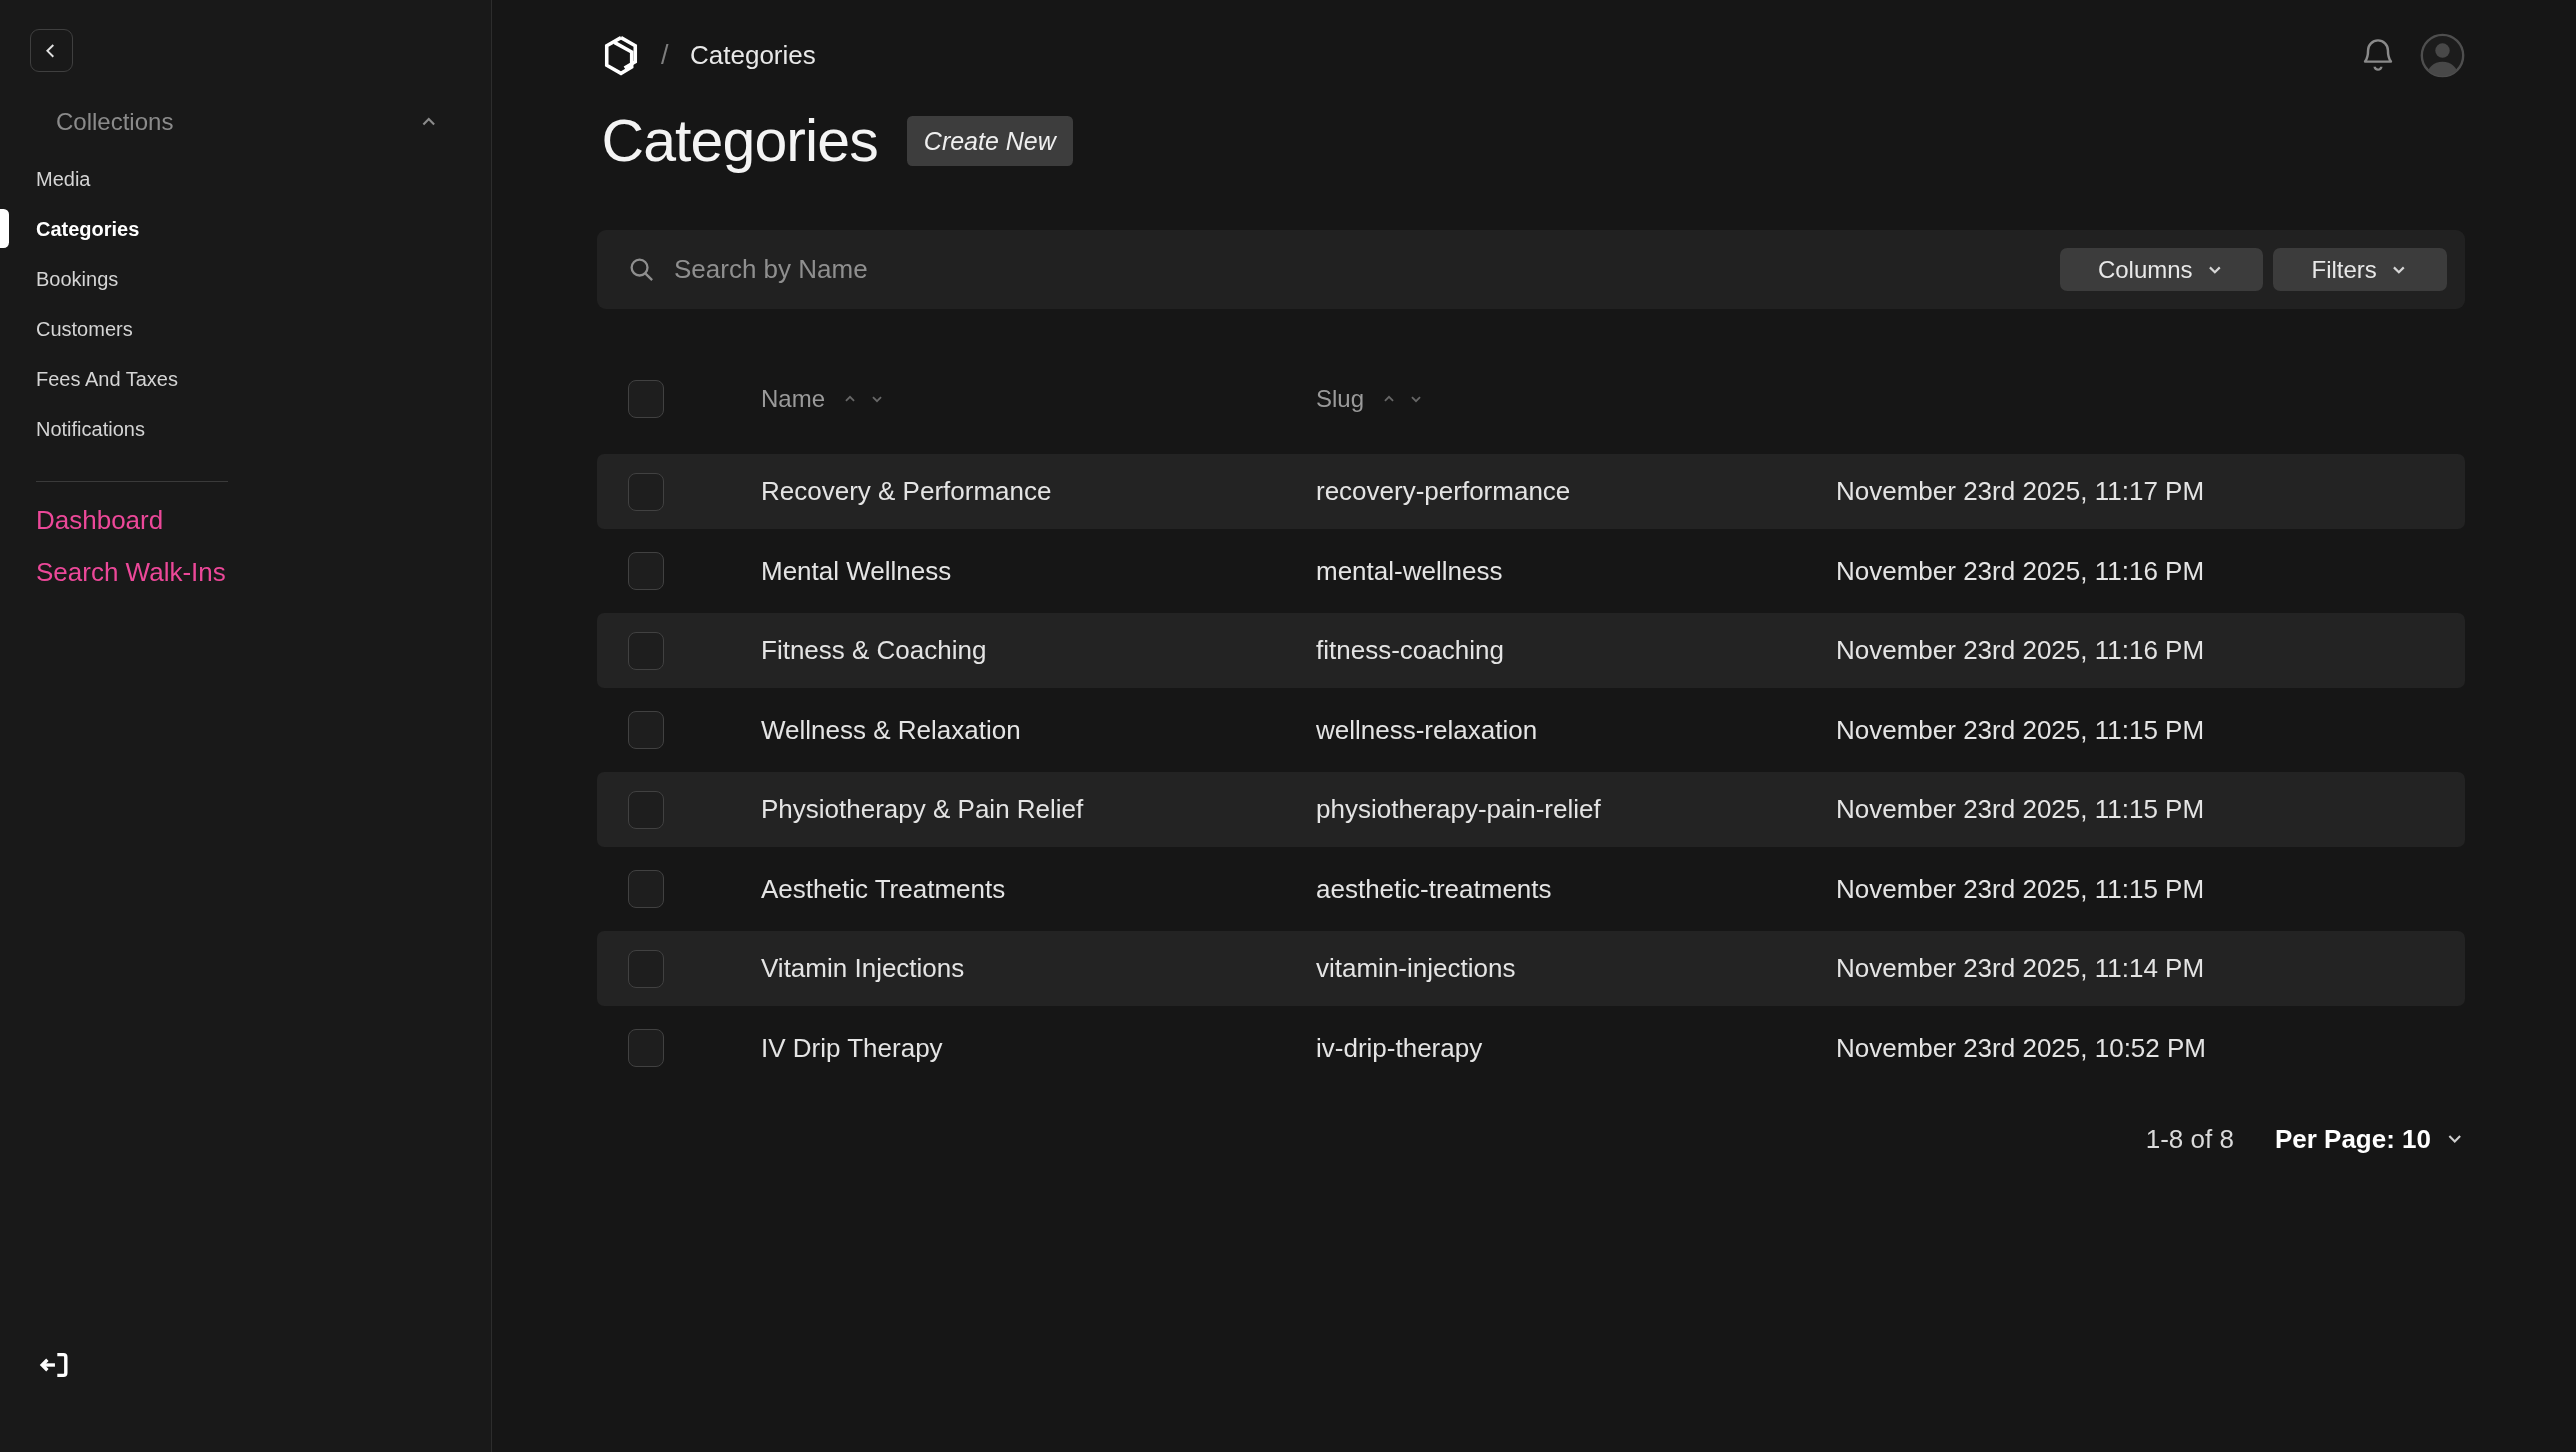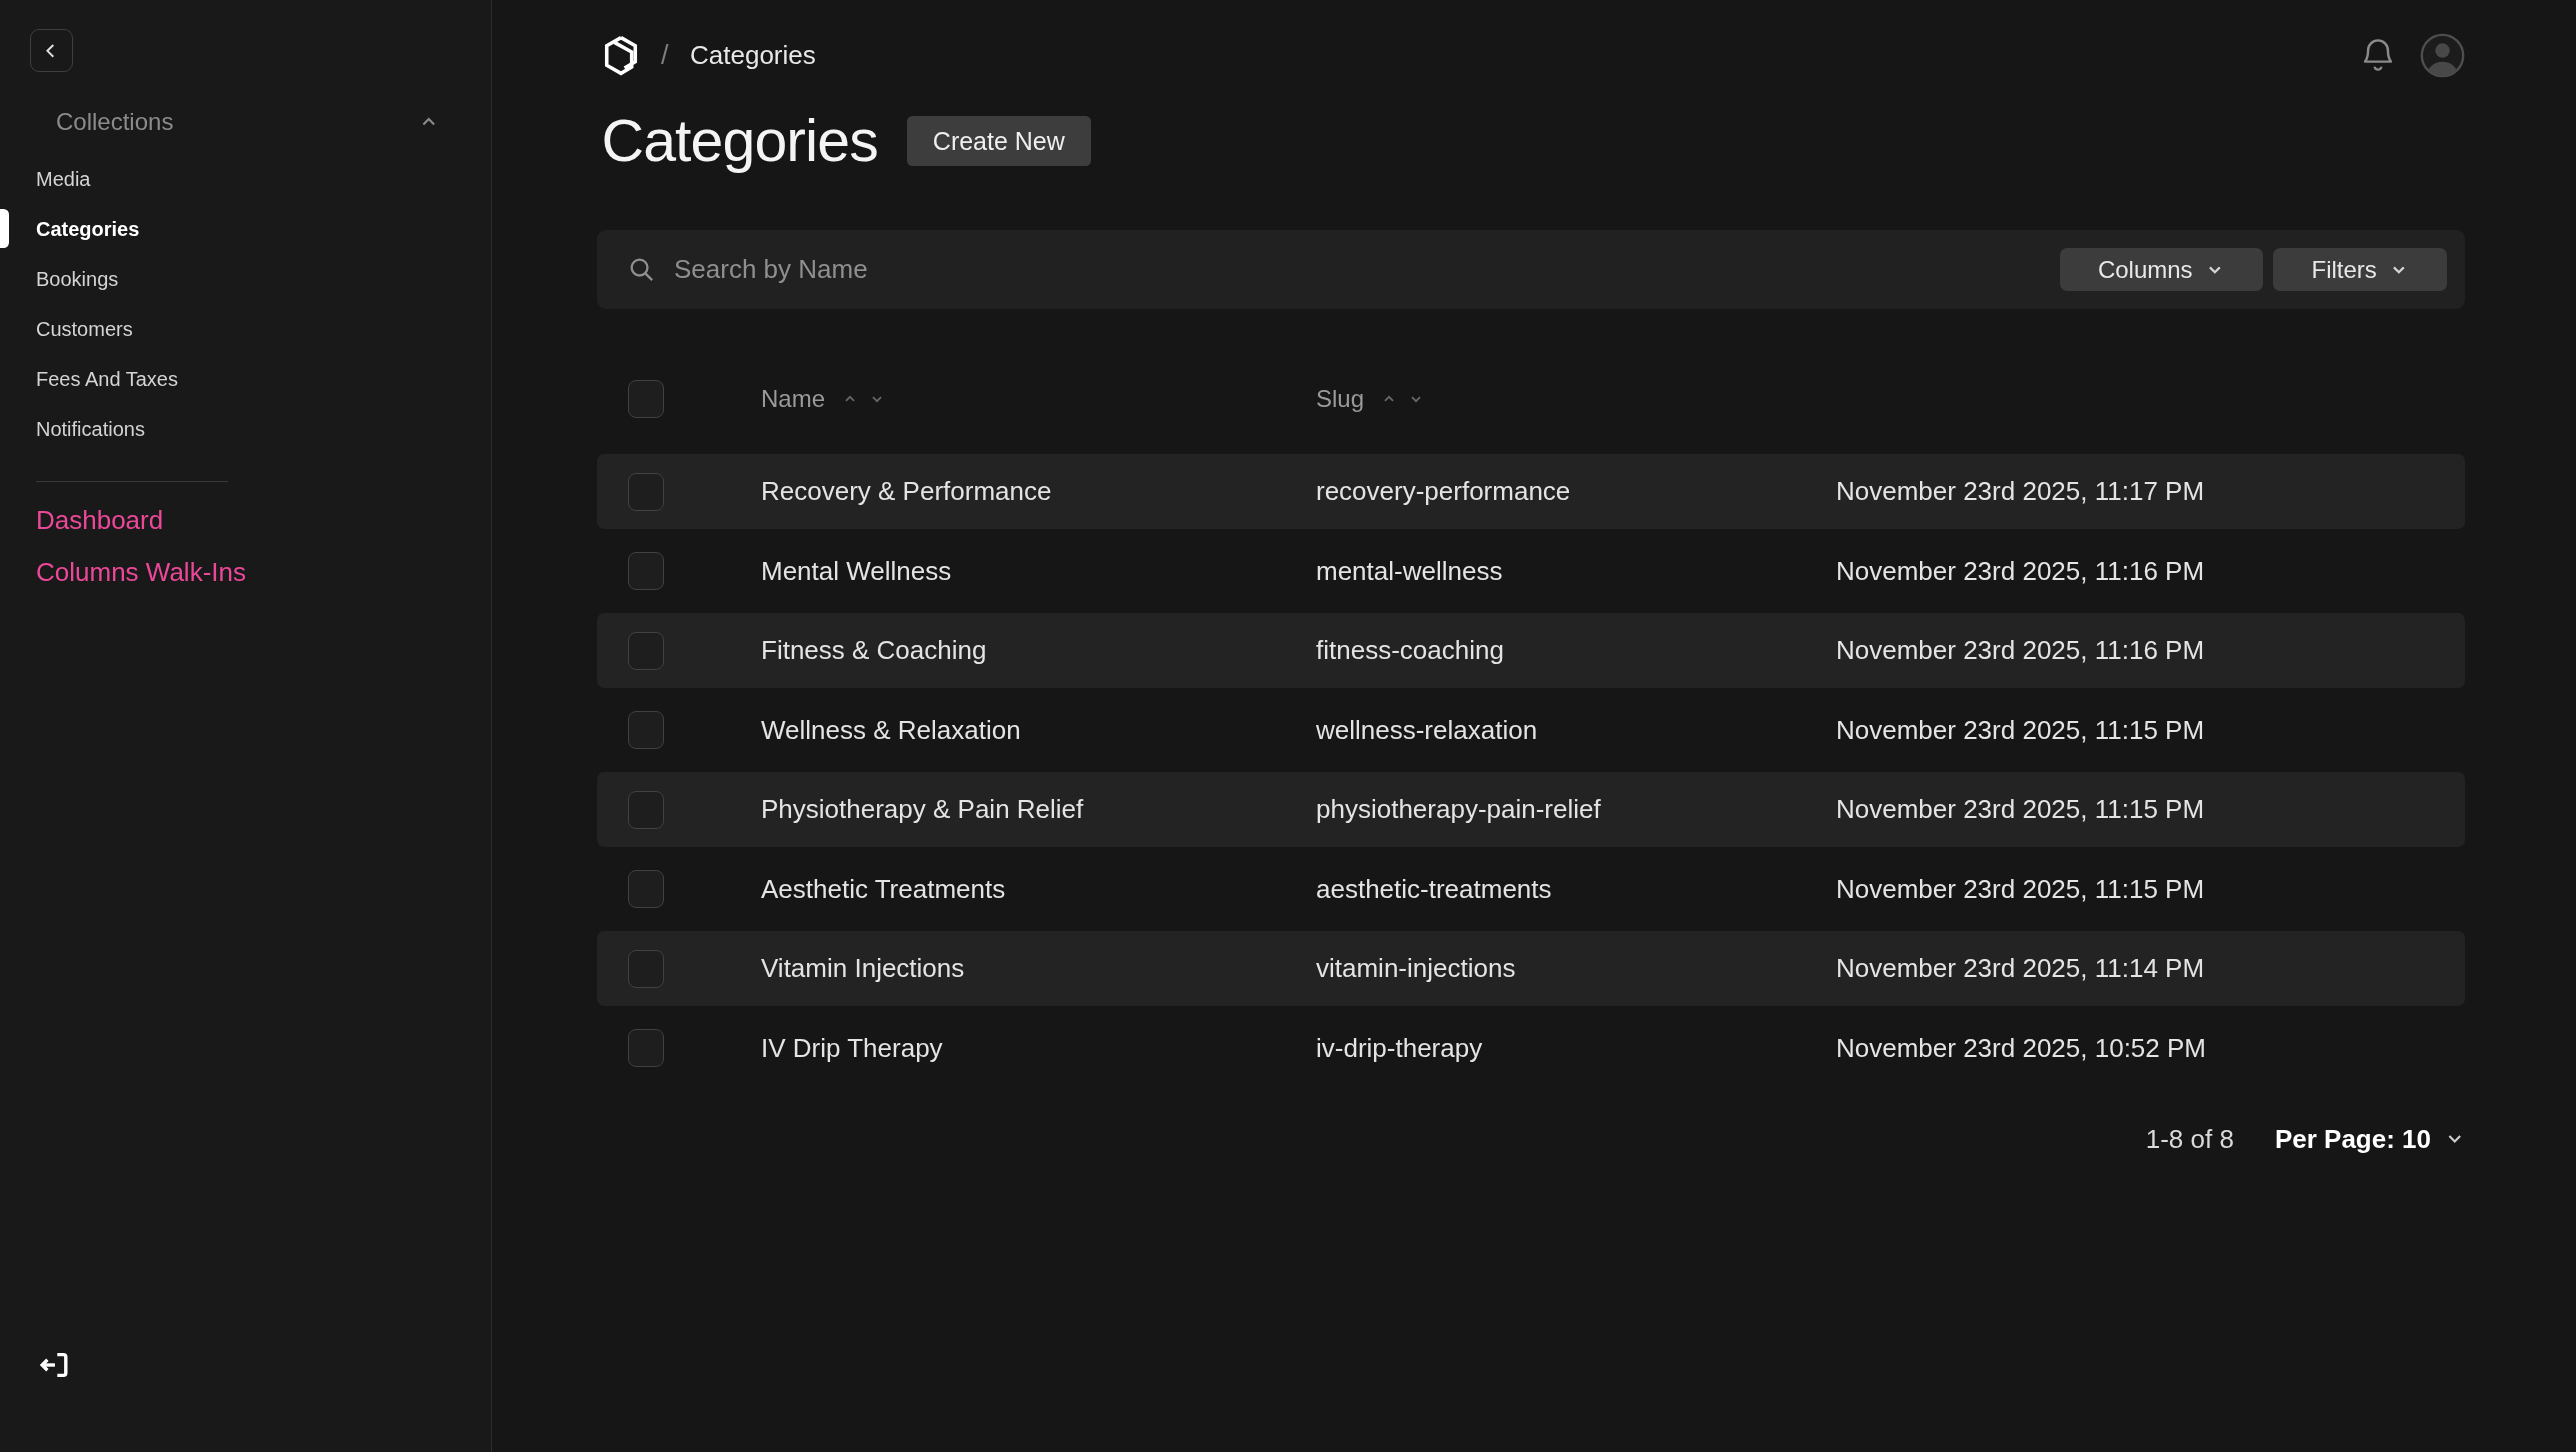--- a/index.html
+++ b/index.html
@@ -81,25 +81,26 @@
   }
   .breadcrumb { display: flex; align-items: center; gap: 21.5px; padding-left: 4.5px; }
   .crumb-sep { color: #7e7e7e; font-size: 27px; }
   .crumb-current { color: #e8e8e8; font-size: 26px; }
   .topbar-right { display: flex; align-items: center; gap: 25px; }
   .icon-btn { background: transparent; border: none; cursor: pointer; display: flex; align-items: center; }
 
   .page-head { margin-top: 7.2px; display: flex; align-items: center; gap: 29px; padding-left: 4.5px; }
   .page-title { font-size: 59px; font-weight: 500; color: #f4f4f4; letter-spacing: -0.9px; }
   .create-btn {
-    height: 50px; padding: 0 26px;
+    height: 50px; padding: 0 17px;
     background: #3d3d3d; border: none; border-radius: 5.4px;
     color: #efefef; font-size: 25px;
     font-family: inherit;
     cursor: pointer;
+    font-style: italic;
   }
 
   .toolbar {
     margin-top: 55px;
     height: 79px;
     background: #212121; border-radius: 9px;
     display: flex; align-items: center;
   }
   .search-wrap { display: flex; align-items: center; flex: 1; padding-left: 30px; gap: 18px; }
   .search-input {
@@ -197,21 +198,21 @@
         <span>Notifications</span>
       </div>
     </nav>
 
     <div class="sidebar-divider"></div>
 
     <div class="side-link">
       <span>Dashboard</span>
     </div>
     <div class="side-link">
-      <span>Columns Walk-Ins</span>
+      <span>Search Walk-Ins</span>
     </div>
 
     <button class="logout-btn">
       <span>
         <svg width="34" height="34" viewBox="0 0 36 36" fill="none" stroke="#ffffff" stroke-width="3.6">
           <path d="M21.5 7 h6.5 a2.5 2.5 0 0 1 2.5 2.5 v17 a2.5 2.5 0 0 1 -2.5 2.5 h-6.5"></path>
           <path d="M19 18 H5.5"></path>
           <path d="M11 12.5 L5.5 18 L11 23.5"></path>
         </svg>
       </span>

